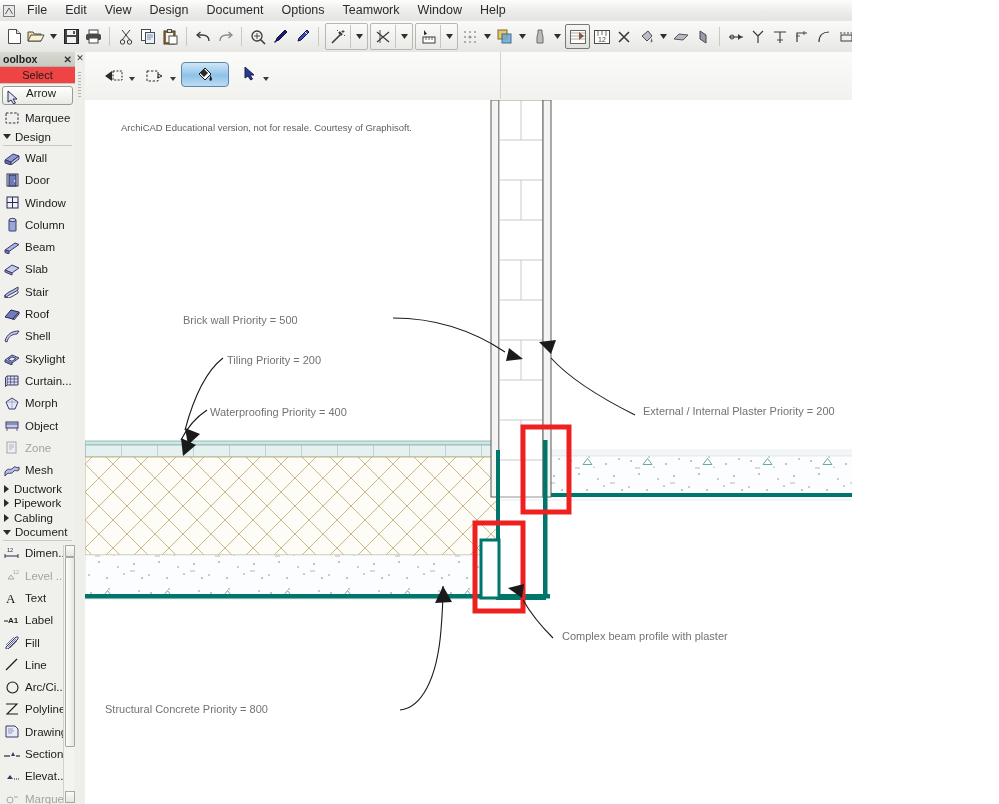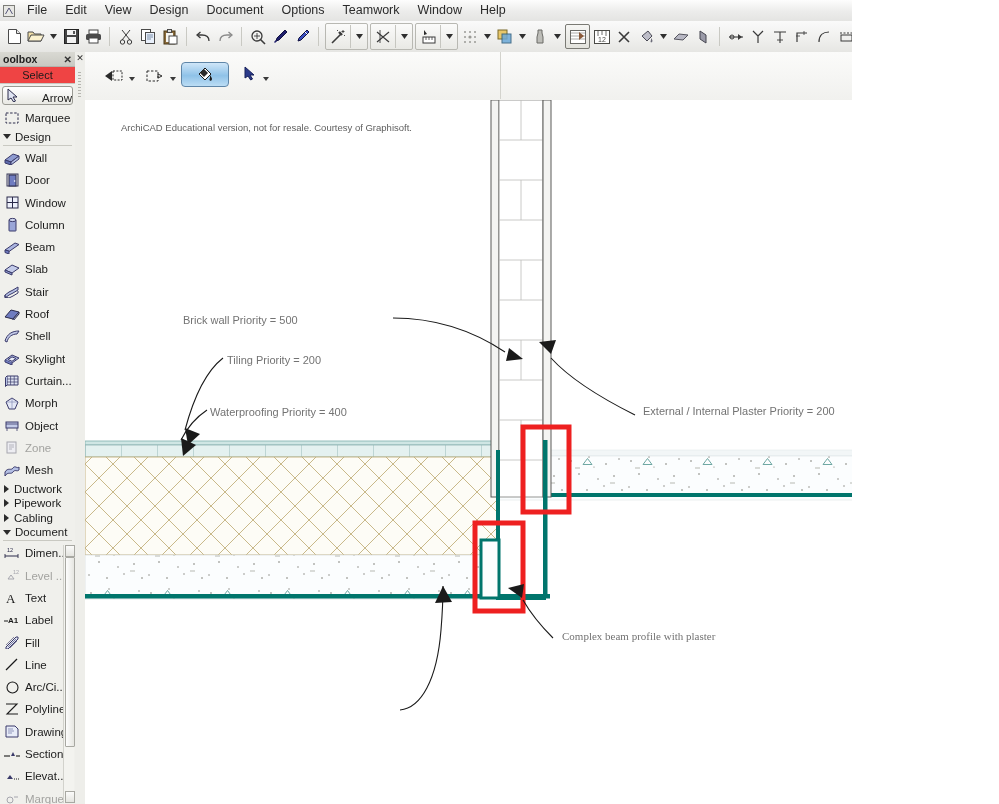--- a/index.html
+++ b/index.html
@@ -53,21 +53,21 @@
     font-size:10.5px;color:#1d1d1d;padding:0 3px;font-weight:bold;
   }
   .tbx-title .x{font-size:10px;color:#333;}
   .tbx-group{
     font-size:11px;color:#1b1b1b;text-align:center;padding:2px 0 2px;
     border-bottom:1px solid #c8c8c2;background:#ef4444;
   }
   .tbx-sel{
     margin:2px 2px;border:1px solid #9a9a94;border-radius:3px;
     background:linear-gradient(#ffffff,#e9e9e4);
-    display:flex;align-items:flex-end;height:17px;gap:16px;
+    display:flex;align-items:flex-start;height:17px;
   }
   .tbx-row{
     display:flex;align-items:center;height:22.3px;padding-left:2px;cursor:default;
   }
   .tbx-ico{width:20px;height:19px;display:flex;align-items:center;justify-content:center;flex:0 0 auto;}
   .tbx-lbl{font-size:11.5px;color:#1c1c1c;margin-left:3px;white-space:nowrap;overflow:hidden;}
   .tbx-lbl.dim{color:#a3a3a0;}
   .tbx-cat{
     display:flex;align-items:center;height:14.5px;padding-left:3px;font-size:11.5px;color:#1c1c1c;
   }
@@ -968,15 +968,16 @@
         <path d="M466 254l-12-12 17-2z"></path>
         <path d="M358 486l-8 17 17-1z"></path>
         <path d="M437 498l-14-10 16-4z"></path>
       </g>
     </svg>
 
     <div class="anno" style="left:98px;top:214px;">Brick wall Priority = 500</div>
     <div class="anno" style="left:142px;top:254px;">Tiling Priority = 200</div>
     <div class="anno" style="left:125px;top:306px;">Waterproofing Priority = 400</div>
     <div class="anno" style="left:558px;top:305px;">External / Internal Plaster Priority = 200</div>
-    <div class="anno" style="left:477px;top:530px;font-family:Liberation Serif, serif;">Complex beam profile with plaster</div>
+    <div class="anno" style="left:477px;top:530px;">Complex beam profile with plaster</div>
+    <div class="anno" style="left:20px;top:603px;">Structural Concrete Priority = 800</div>
   </div>
 </div>
 
 </body></html>

